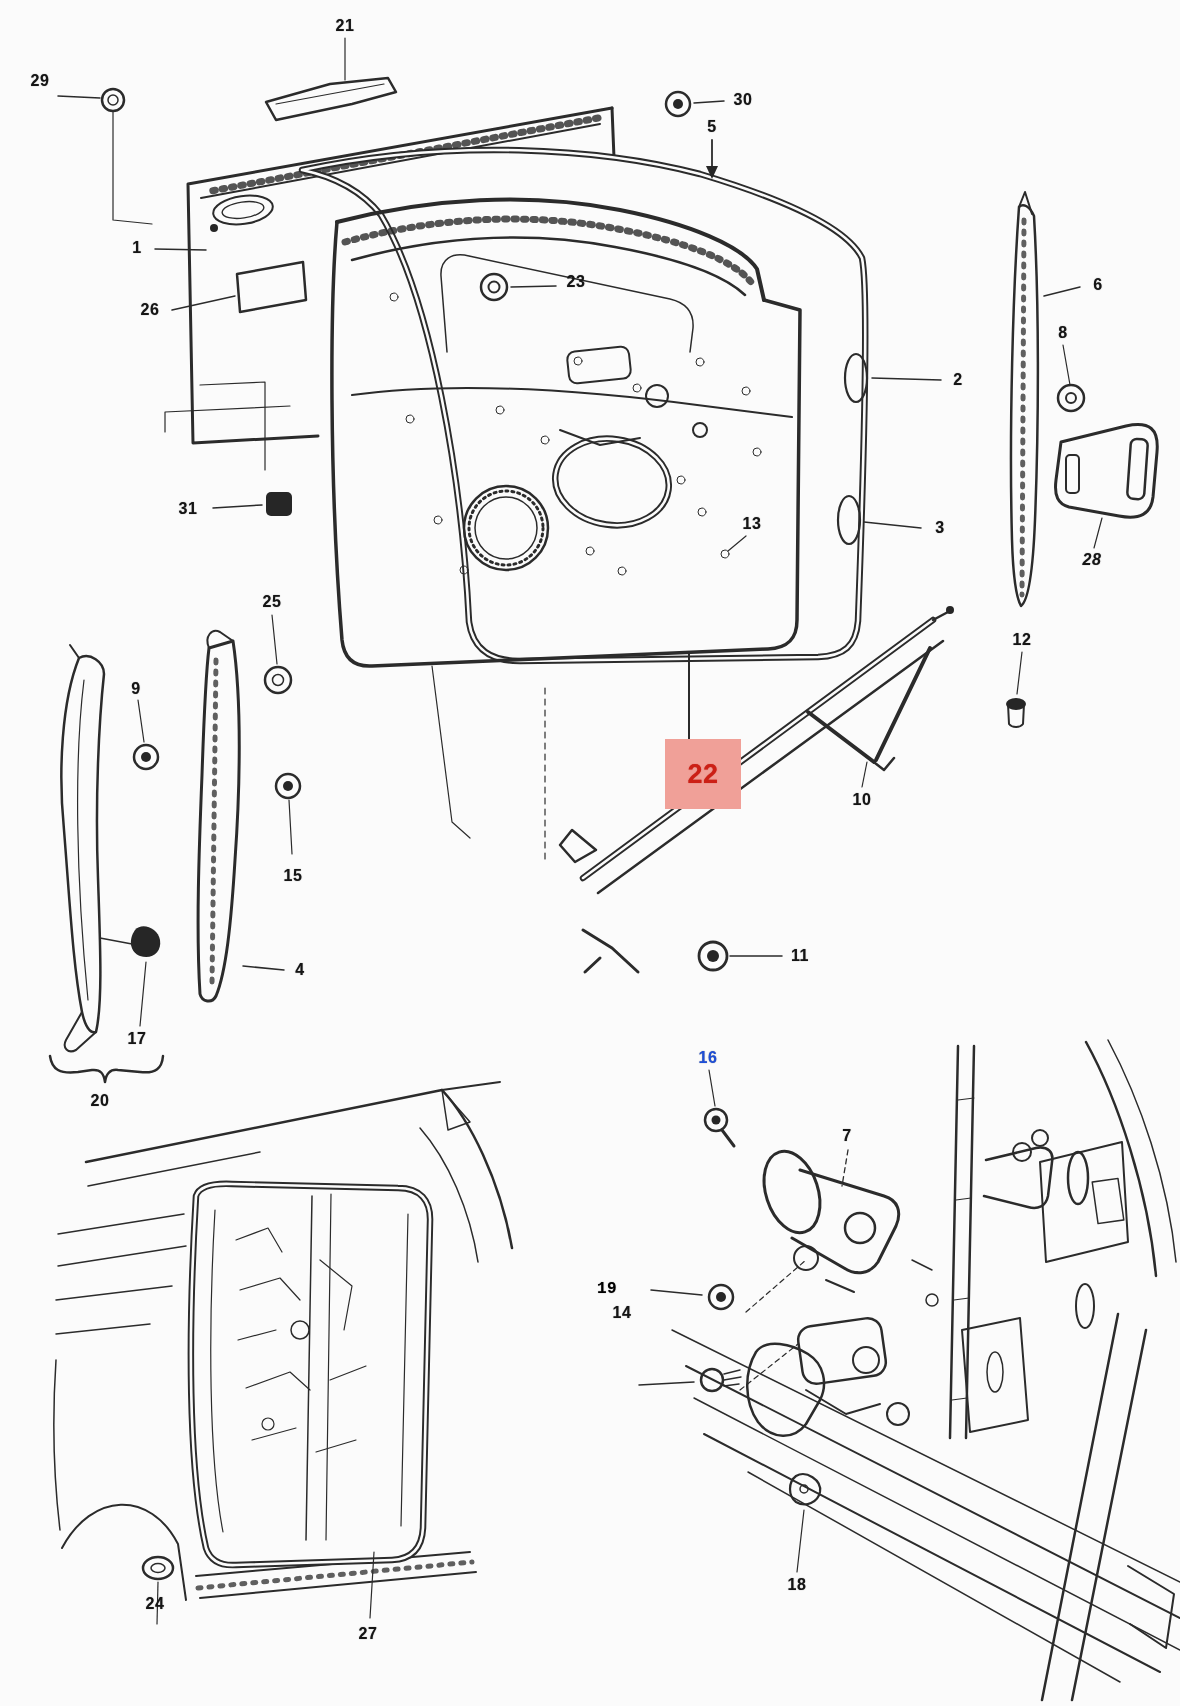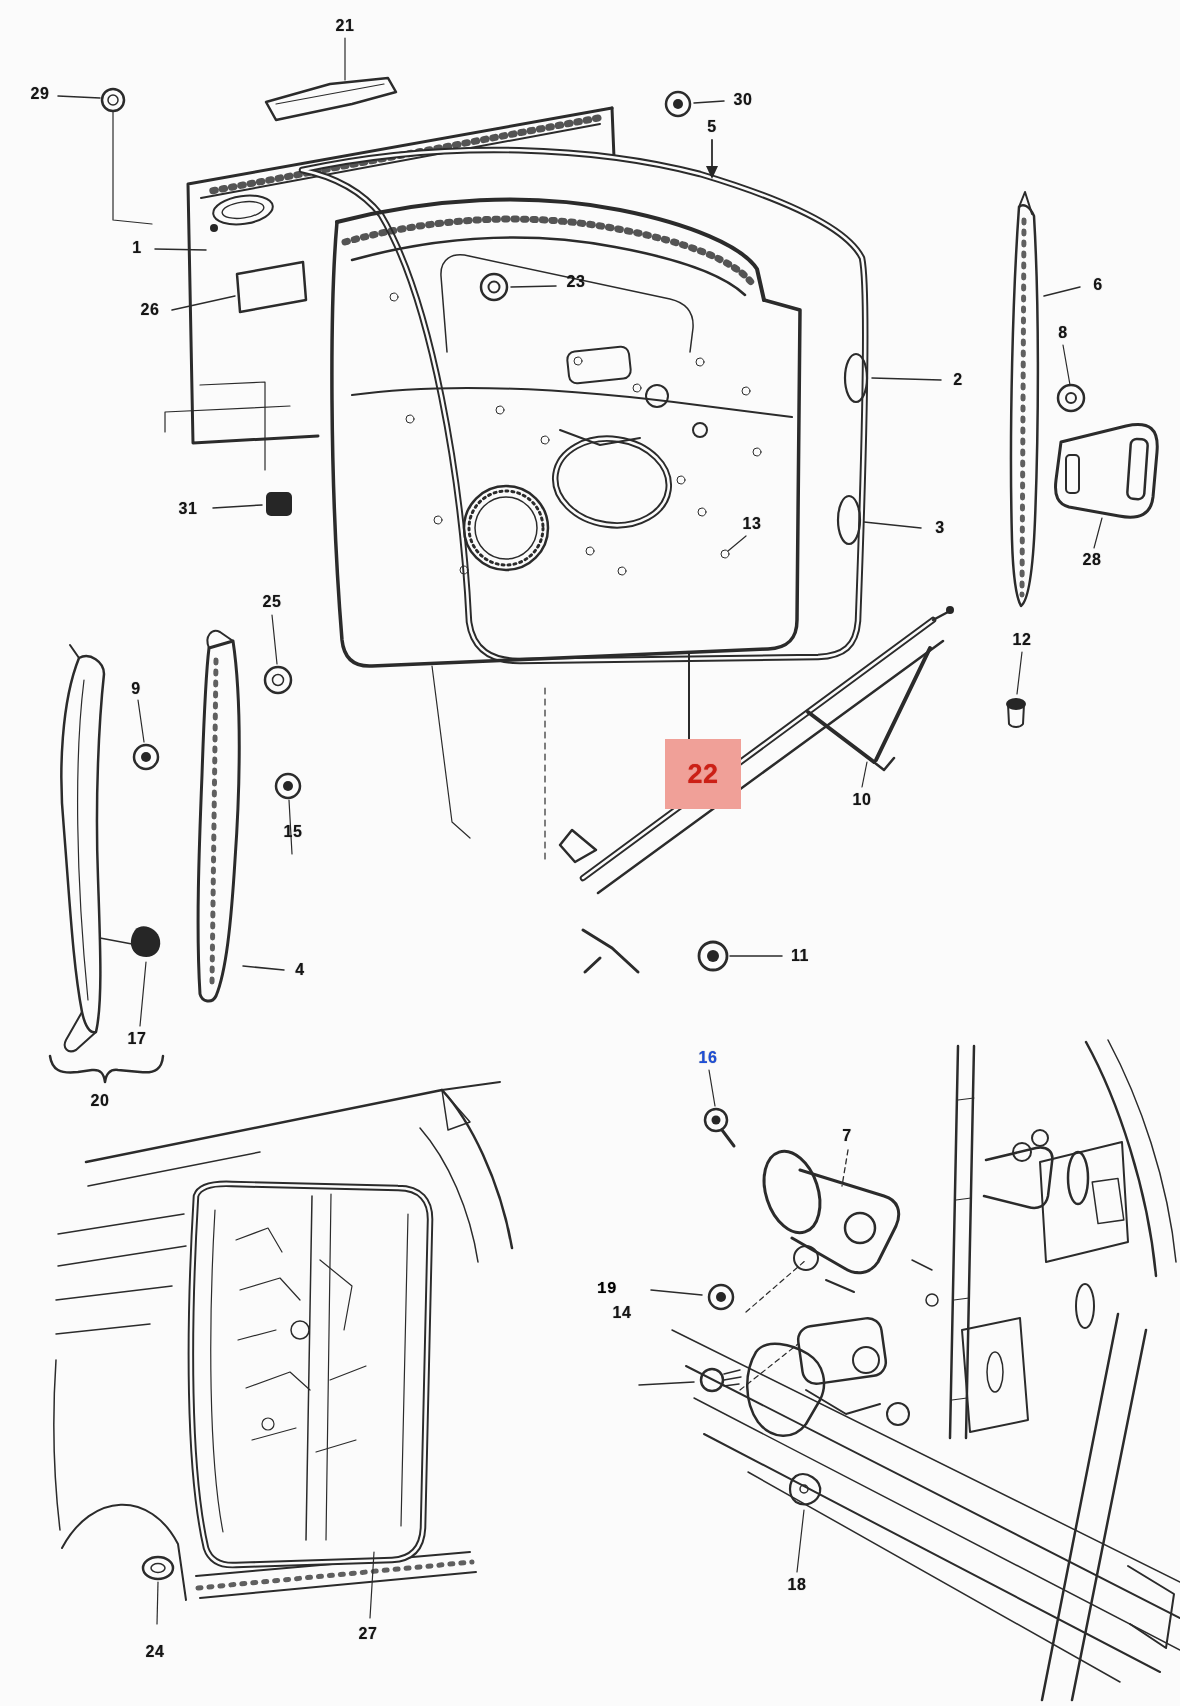--- a/index.html
+++ b/index.html
@@ -249,45 +249,45 @@
       <path class="thin" d="M158,1582 L157,1624"></path>
       <path class="thin" d="M370,1618 L374,1552"></path>
       <path class="thin" d="M709,1070 L715,1106"></path>
       <path d="M651,1290 L702,1295"></path>
       <path d="M639,1385 L694,1382"></path>
       <path class="thin" d="M797,1572 L804,1510"></path>
     </g>
   </svg>
 
   <div id="labels-layer">
-      <span class="part-label" style="left: 40px; top: 94px; color: rgb(21, 21, 21);">29</span>
+      <span class="part-label" style="left: 40px; top: 81px; color: rgb(21, 21, 21);">29</span>
       <span class="part-label" style="left: 345px; top: 26px; color: rgb(21, 21, 21);">21</span>
       <span class="part-label" style="left: 743px; top: 100px; color: rgb(21, 21, 21);">30</span>
       <span class="part-label" style="left: 712px; top: 127px; color: rgb(21, 21, 21);">5</span>
       <span class="part-label" style="left: 137px; top: 248px; color: rgb(21, 21, 21);">1</span>
       <span class="part-label" style="left: 150px; top: 310px; color: rgb(21, 21, 21);">26</span>
       <span class="part-label" style="left: 576px; top: 282px; color: rgb(21, 21, 21);">23</span>
       <span class="part-label" style="left: 958px; top: 380px; color: rgb(21, 21, 21);">2</span>
       <span class="part-label" style="left: 1098px; top: 285px; color: rgb(21, 21, 21);">6</span>
       <span class="part-label" style="left: 1063px; top: 333px; color: rgb(21, 21, 21);">8</span>
       <span class="part-label" style="left: 940px; top: 528px; color: rgb(21, 21, 21);">3</span>
-      <span class="part-label" style="left: 1092px; top: 560px; color: rgb(21, 21, 21);">28</span>
+      <span class="part-label" style="left: 1092px; top: 560px; color: rgb(21, 21, 21); font-style: italic;">28</span>
       <span class="part-label" style="left: 1022px; top: 640px; color: rgb(21, 21, 21);">12</span>
       <span class="part-label" style="left: 752px; top: 524px; color: rgb(21, 21, 21);">13</span>
       <span class="part-label" style="left: 188px; top: 509px; color: rgb(21, 21, 21);">31</span>
       <span class="part-label highlighted" style="left: 703px; top: 774px; color: rgb(204, 32, 22);">22</span>
       <span class="part-label" style="left: 862px; top: 800px; color: rgb(21, 21, 21);">10</span>
       <span class="part-label" style="left: 800px; top: 956px; color: rgb(21, 21, 21);">11</span>
       <span class="part-label" style="left: 272px; top: 602px; color: rgb(21, 21, 21);">25</span>
       <span class="part-label" style="left: 136px; top: 689px; color: rgb(21, 21, 21);">9</span>
-      <span class="part-label" style="left: 293px; top: 832px; color: rgb(21, 21, 21);">15</span>
+      <span class="part-label" style="left: 293px; top: 876px; color: rgb(21, 21, 21);">15</span>
       <span class="part-label" style="left: 300px; top: 970px; color: rgb(21, 21, 21);">4</span>
       <span class="part-label" style="left: 137px; top: 1039px; color: rgb(21, 21, 21);">17</span>
       <span class="part-label" style="left: 100px; top: 1101px; color: rgb(21, 21, 21);">20</span>
-      <span class="part-label" style="left: 155px; top: 1652px; color: rgb(21, 21, 21);">24</span>
+      <span class="part-label" style="left: 155px; top: 1604px; color: rgb(21, 21, 21);">24</span>
       <span class="part-label" style="left: 368px; top: 1634px; color: rgb(21, 21, 21);">27</span>
       <span class="part-label" style="left: 708px; top: 1058px; color: #1d4ed8;">16</span>
       <span class="part-label" style="left: 847px; top: 1136px; color: rgb(21, 21, 21);">7</span>
       <span class="part-label" style="left: 607px; top: 1289px; color: #000000; font-family: Liberation Mono, monospace;">19</span>
       <span class="part-label" style="left: 622px; top: 1313px; color: rgb(21, 21, 21);">14</span>
       <span class="part-label" style="left: 797px; top: 1585px; color: rgb(21, 21, 21); text-align: center;">18</span>
     </div>
 </div>
 
 </body></html>

